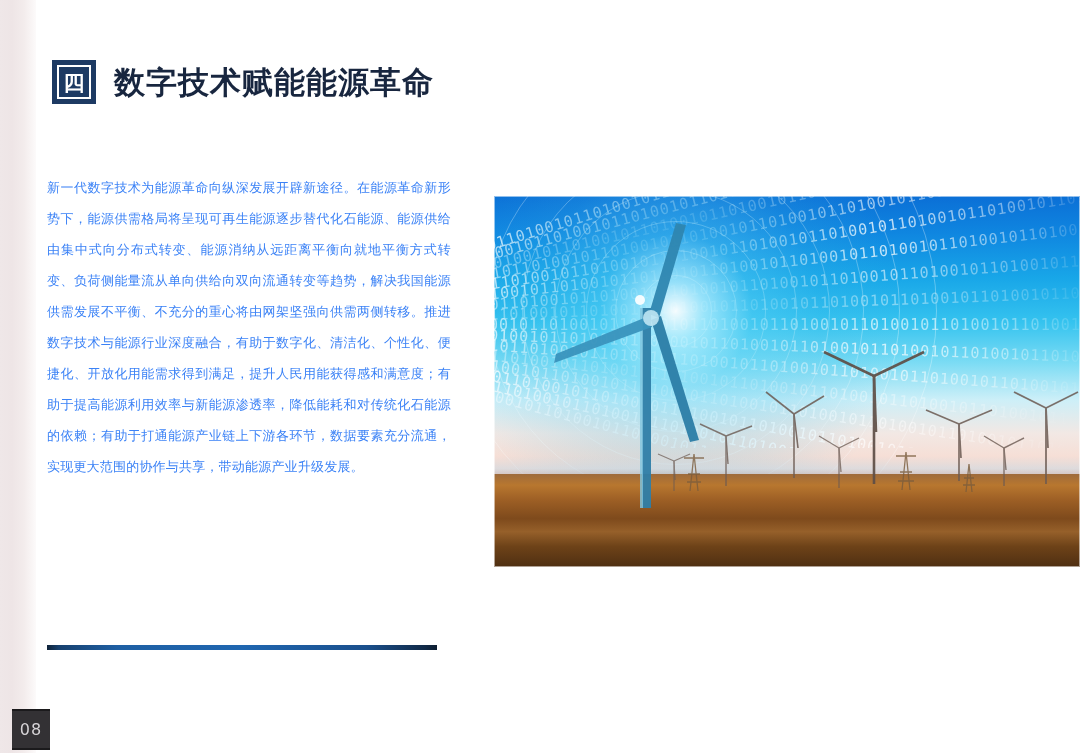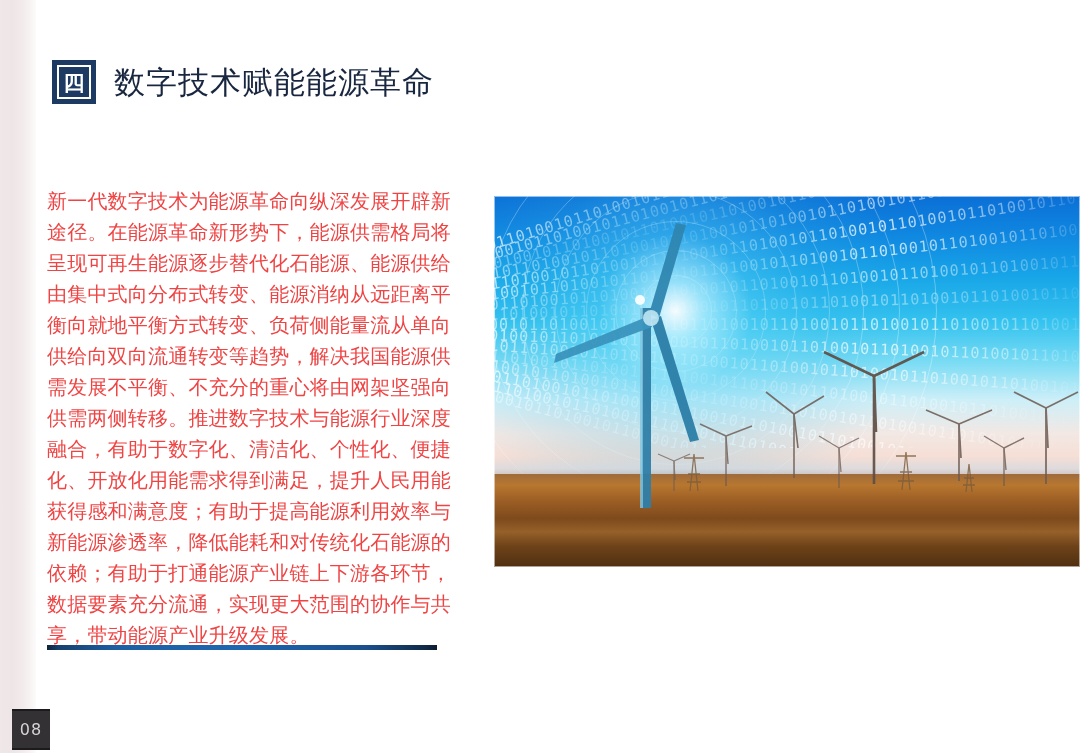--- a/index.html
+++ b/index.html
@@ -54,33 +54,33 @@
     color: #ffffff;
     font-size: 21px;
     font-weight: bold;
     line-height: 1;
     letter-spacing: 0;
   }
   #heading-title {
     margin-left: 18px;
     color: #18263f;
     font-size: 31px;
-    font-weight: normal;
+    font-weight: bold;
     letter-spacing: 1px;
     white-space: nowrap;
     line-height: 1;
   }
 
   
   #body-text {
     position: absolute;
-    left: 47px; top: 186px;
+    left: 47px; top: 172px;
     width: 404px;
-    color: #ef4444;
-    font-size: 20px;
+    color: #3b82f6;
+    font-size: 13px;
     line-height: 31px;
     text-align: justify;
     text-justify: inter-character;
     letter-spacing: 0.2px;
   }
 
   
   #blue-rule {
     position: absolute;
     left: 47px; top: 645px;

